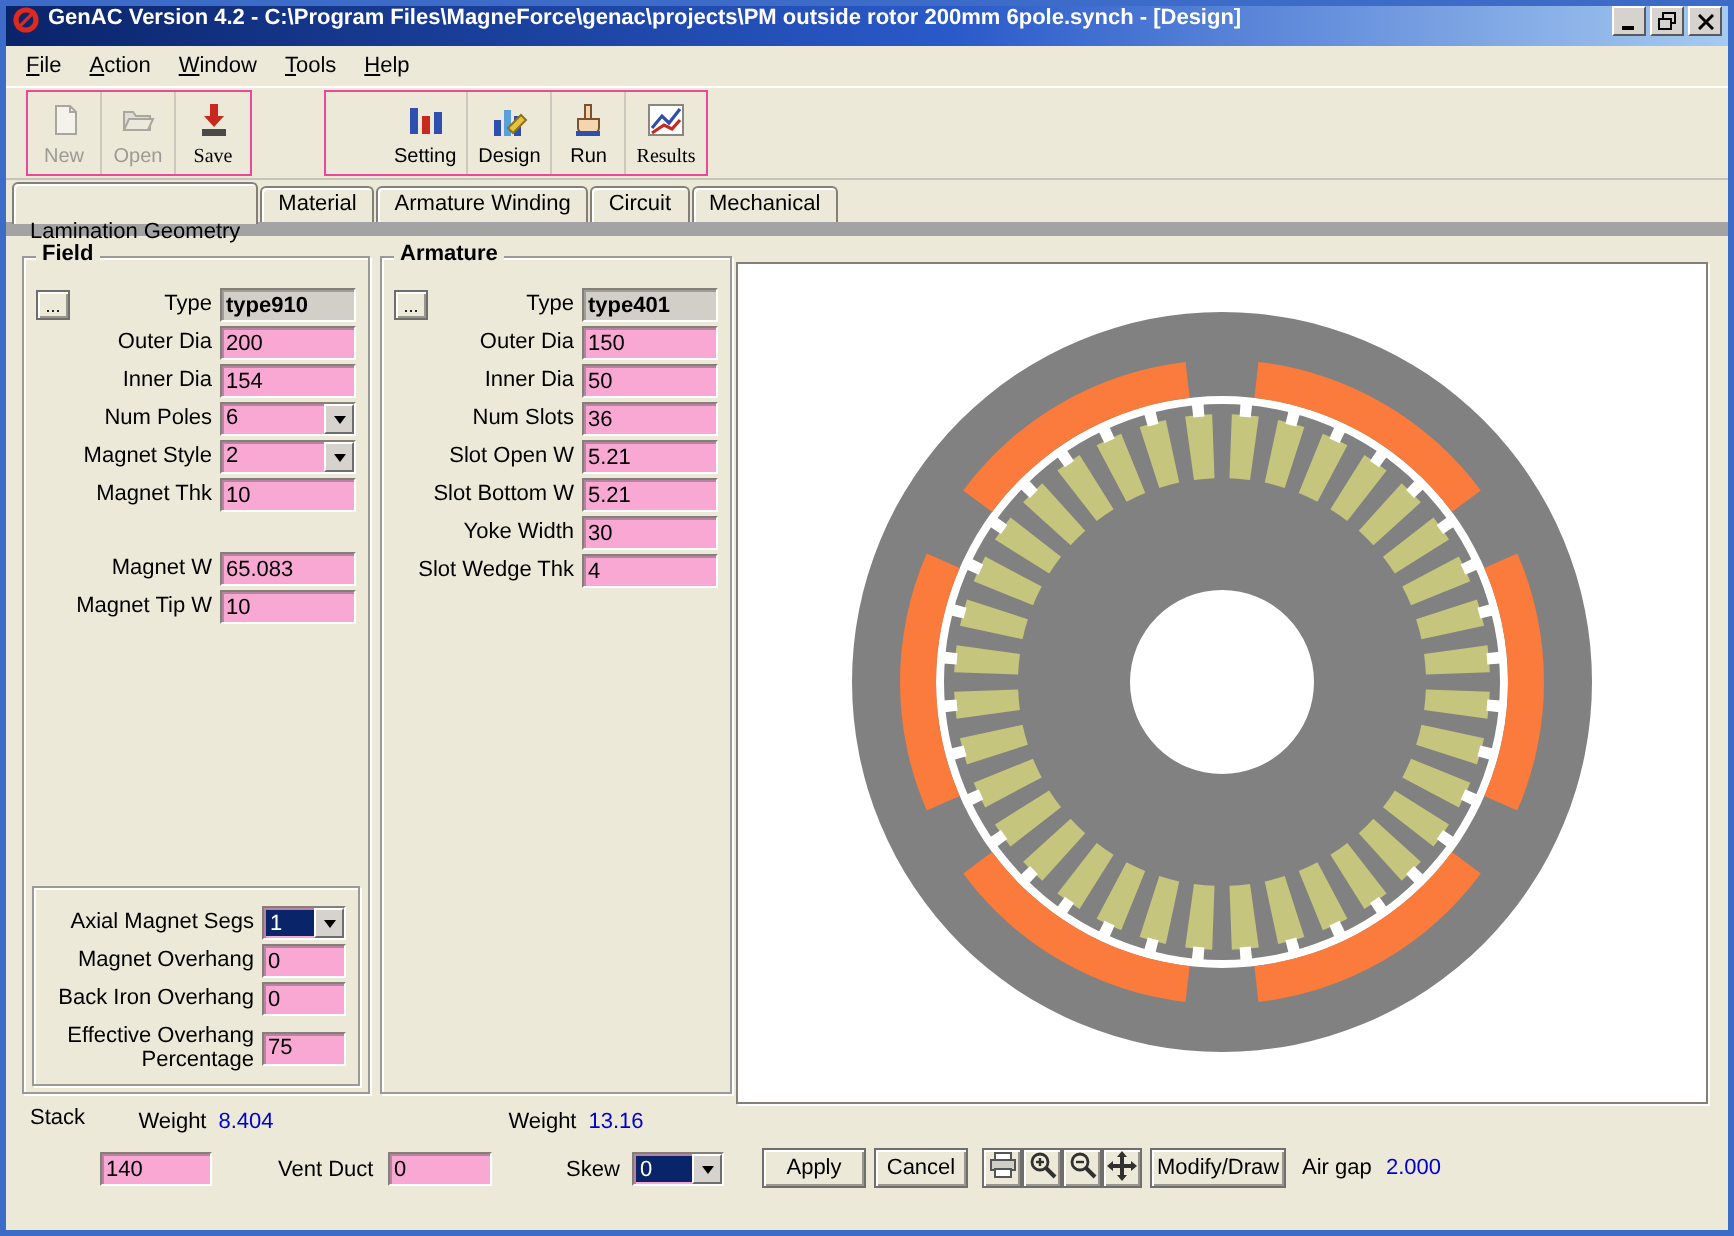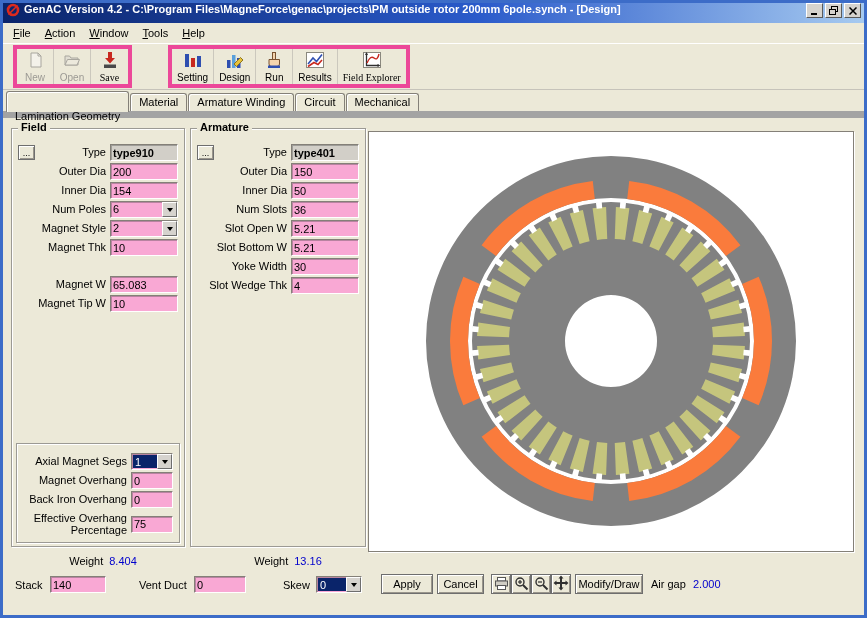--- a/index.html
+++ b/index.html
@@ -12,22 +12,22 @@
   .title-text { flex:1; font-weight:bold; font-size:11px; white-space:nowrap; overflow:hidden; margin-left:4px; }
   .winbtn { width:17px; height:15px; background:#D6D3CE; border:1px solid; border-color:#fff #5A5A5A #5A5A5A #fff; margin-left:2px; display:flex; align-items:center; justify-content:center; padding:0; cursor:default; }
 
   
   .menubar { height:20px; display:flex; align-items:center; padding-left:3px; background:#ECE9D8; }
   .menu-item { padding:3px 7px; }
   .menu-item::first-letter { text-decoration:underline; }
 
   
   .toolbar { height:47px; display:flex; align-items:center; background:#ECE9D8; border-top:1px solid #fff; border-bottom:1px solid #C6C3BA; }
-  .tb-group { display:flex; height:43px; border:4px solid #ec4899; background:#ECE9D8; margin-left:10px; }
-  .tb-group2 { margin-left:36px; }
+  .tb-group { display:flex; height:43px; border:1px solid #ec4899; background:#ECE9D8; margin-left:10px; }
+  .tb-group2 { margin-left:36px;padding-left:29px; }
   .tb-btn { min-width:37px; display:flex; flex-direction:column; align-items:center; justify-content:center; gap:1px; border:none; border-right:1px solid #CBC8BD; background:none; font-size:10px; font-family:inherit; padding:2px 5px 1px; cursor:default; }
   .tb-btn:last-child { border-right:none;font-family:Liberation Serif, serif; }
   .tb-btn.disabled { color:#9C9A94; }
 
   
   .tabbar { height:21px; display:flex; align-items:flex-end; padding-left:3px; position:relative; z-index:2; }
   .tab { height:18px; padding:2px 8px 0; border:1px solid #848078; border-bottom:none; border-radius:3px 3px 0 0; background:#ECE9D8; margin-right:1px; box-shadow:inset 1px 1px 0 #fff; white-space:nowrap; }
   .tab.active { height:21px; position:relative; z-index:3; margin-bottom:-1px; padding-top:18px; }
 
   
@@ -153,30 +153,20 @@
             </svg></span>
         <span>Run</span>
       </button>
       <button class="tb-btn">
         <span><svg width="20" height="18">
               <rect x="1.5" y="1.5" width="17" height="15" fill="#fff" stroke="#8A887E"></rect>
               <polyline points="3,13 8,7 11.5,10.5 17,3.5" stroke="#2F4FB0" stroke-width="1.6" fill="none"></polyline>
               <polyline points="3,15.5 9,11.5 13,13.5 17,9" stroke="#C8281E" stroke-width="1.6" fill="none"></polyline>
             </svg></span>
         <span>Results</span>
-      </button>
-      <button class="tb-btn">
-        <span><svg width="20" height="18">
-              <rect x="1.5" y="1.5" width="17" height="15" fill="#fff" stroke="#8A887E"></rect>
-              <path d="M4.5 2.5 V14.5 H17" fill="none" stroke="#303030" stroke-width="1.3"></path>
-              <polygon points="4.5,1 3,4 6,4" fill="#303030"></polygon>
-              <polygon points="18.5,14.5 15.5,13 15.5,16" fill="#303030"></polygon>
-              <path d="M5 12 q3.5 -8 7 -5 t5 -4" fill="none" stroke="#C8281E" stroke-width="1.4"></path>
-            </svg></span>
-        <span>Field Explorer</span>
       </button>
     </div>
   </div>
 
   <div class="tabbar">
     <span class="tab active">Lamination Geometry</span>
     <span class="tab">Material</span>
     <span class="tab">Armature Winding</span>
     <span class="tab">Circuit</span>
     <span class="tab">Mechanical</span>
@@ -385,21 +375,21 @@
 
     <div class="weight-line" style="left:40px;">
       <span>Weight</span>
       <span class="blue">8.404</span>
     </div>
     <div class="weight-line" style="left:225px;">
       <span>Weight</span>
       <span class="blue">13.16</span>
     </div>
 
-    <span class="lab-abs" style="left:12px; top:457px;">Stack</span>
+    <span class="lab-abs" style="left:12px; top:431px;">Stack</span>
     <input class="tbox sunken abs" style="left: 47px; top: 458px; width: 56px;" value="140">
     <span class="lab-abs" style="left:136px; top:457px;">Vent Duct</span>
     <input class="tbox sunken abs" style="left: 191px; top: 458px; width: 52px;" value="0">
     <span class="lab-abs" style="left:280px; top:457px;">Skew</span>
     <div class="combo sunken selected abs" style="left:313px; top:458px; width:46px;">
       <span class="combo-val">0</span>
       <span class="combo-btn">
           <span class="arr"></span>
         </span>
     </div>

